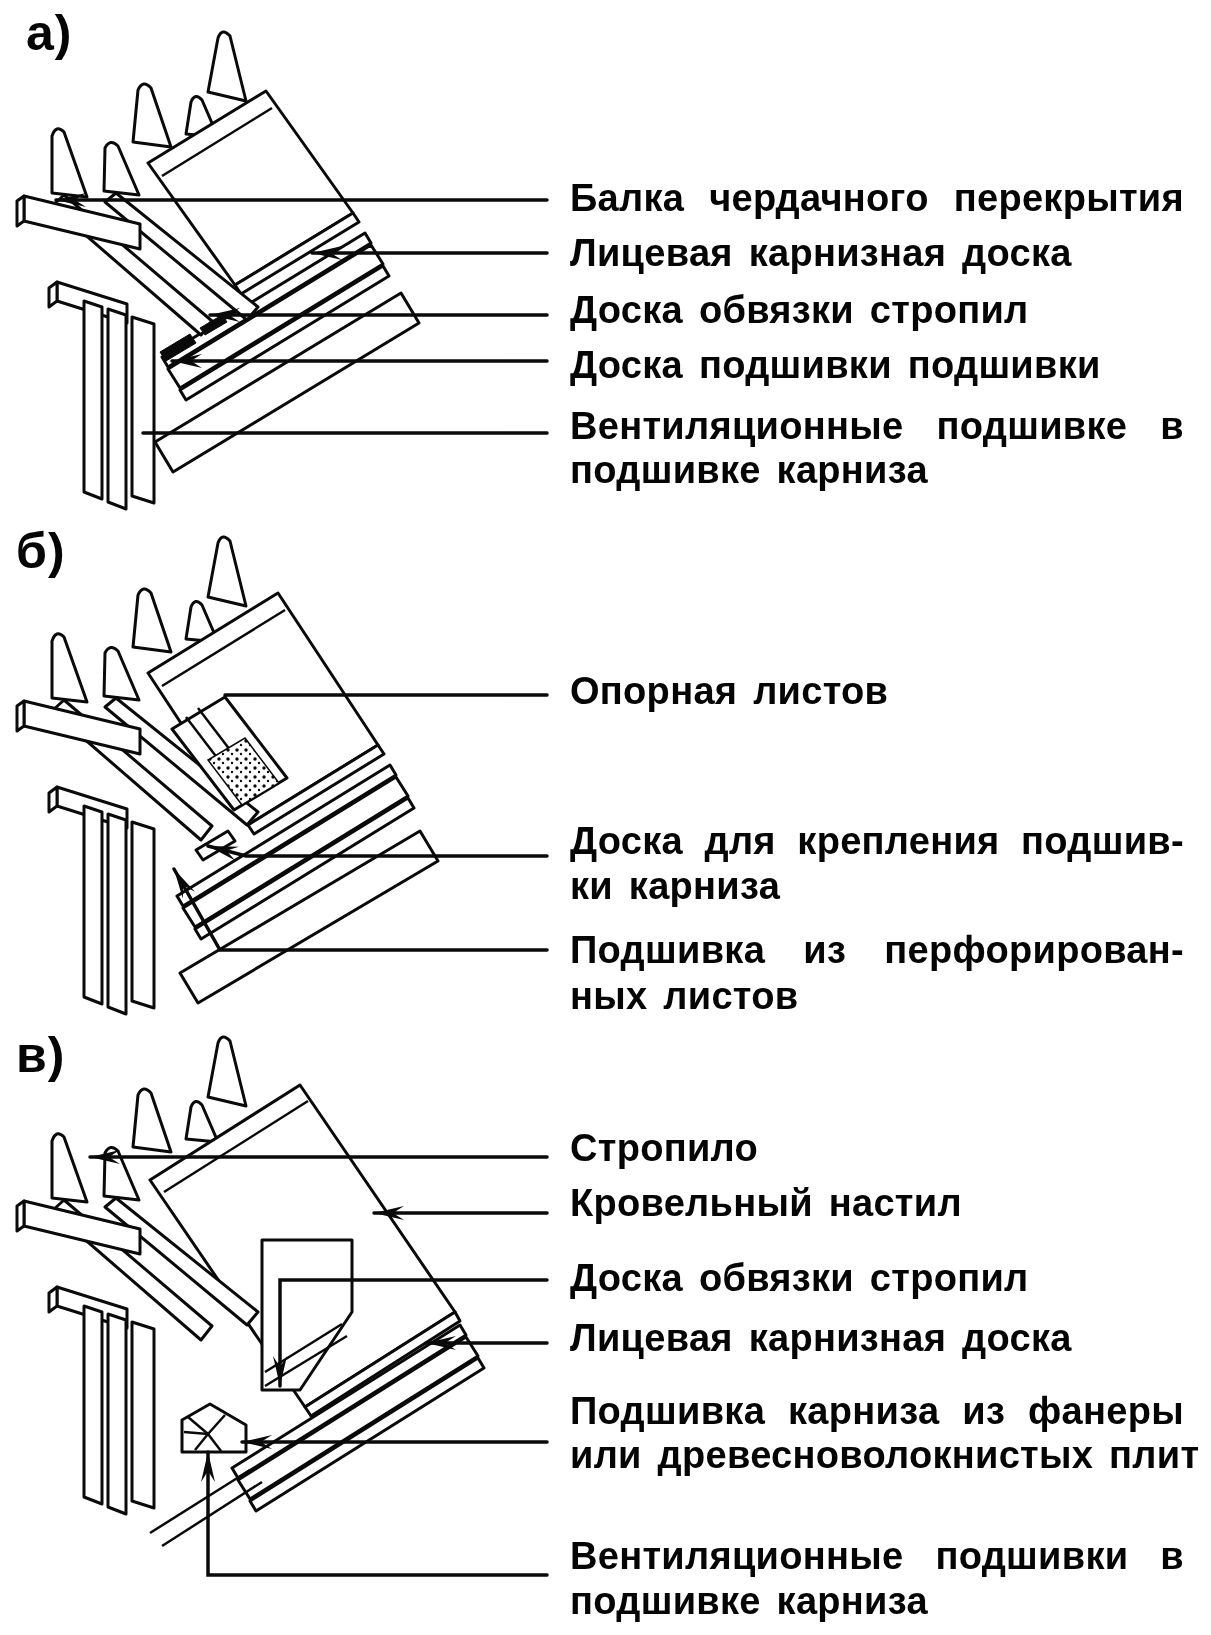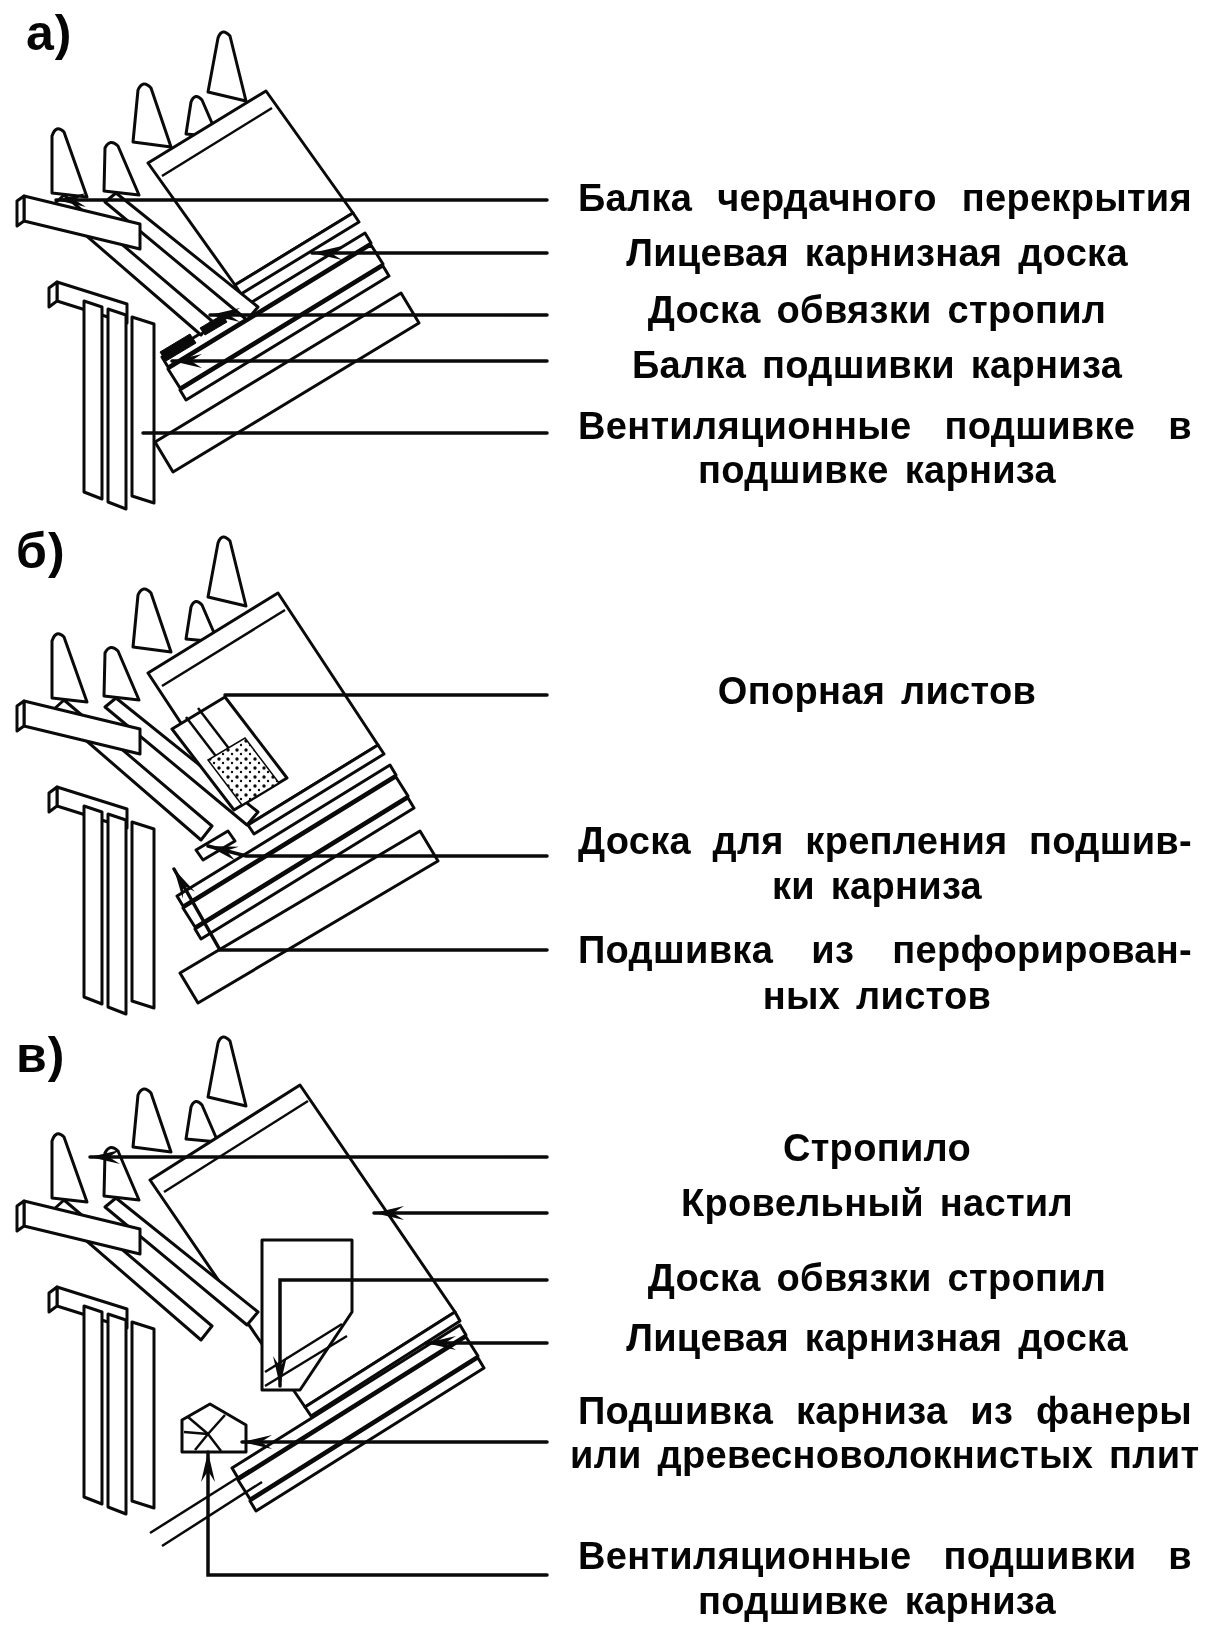--- a/index.html
+++ b/index.html
@@ -1,22 +1,22 @@
 <!DOCTYPE html>
 <html><head>
 <meta charset="utf-8">
 <style>
   html,body{margin:0;padding:0;background:#fff;}
   body{width:1211px;height:1635px;position:relative;overflow:hidden;
        font-family:"Liberation Sans",sans-serif;}
   #art{position:absolute;left:0;top:0;}
   .lbl{position:absolute;left:570px;width:614px;color:#050505;
        font:700 38px/44px "Liberation Sans",sans-serif;
-       letter-spacing:.3px;word-spacing:5px;white-space:nowrap;text-align:center;}
-  .lbl.j{white-space:normal;text-align:justify;text-align-last:justify;word-spacing:normal;margin-left:8px;}
+       letter-spacing:.3px;word-spacing:5px;white-space:nowrap;}
+  .lbl.j{white-space:normal;text-align:justify;text-align-last:justify;word-spacing:normal;}
   .sec{position:absolute;color:#050505;
        font:700 50px/1 "Liberation Sans",sans-serif;letter-spacing:1px;}
   svg *{vector-effect:none;}
   .ink{fill:#fff;stroke:#0a0a0a;stroke-width:3;stroke-linejoin:round;}
   .inkthin{fill:none;stroke:#0a0a0a;stroke-width:2.5;stroke-linejoin:round;}
   .dark{fill:#0a0a0a;stroke:#0a0a0a;stroke-width:1;}
   .lead{fill:none;stroke:#0a0a0a;stroke-width:3.5;stroke-linecap:round;}
 </style>
 </head>
 <body>
@@ -129,21 +129,21 @@
   </g>
 </svg>
 
 <div class="sec" style="left:26px;top:8px">а)</div>
 <div class="sec" style="left:16px;top:526px">б)</div>
 <div class="sec" style="left:16px;top:1030px">в)</div>
 
 <div class="lbl j" style="top:176px">Балка чердачного перекрытия</div>
 <div class="lbl" style="top:231px">Лицевая карнизная доска</div>
 <div class="lbl" style="top:288px">Доска обвязки стропил</div>
-<div class="lbl" style="top:343px">Балка подшивки карниза</div>
+<div class="lbl" style="top:343px">Доска подшивки подшивки</div>
 <div class="lbl j" style="top:404px">Вентиляционные подшивке в</div>
 <div class="lbl" style="top:448px">подшивке карниза</div>
 
 <div class="lbl" style="top:669px">Опорная листов</div>
 <div class="lbl j" style="top:819px">Доска для крепления подшив-</div>
 <div class="lbl" style="top:864px">ки карниза</div>
 <div class="lbl j" style="top:928px">Подшивка из перфорирован-</div>
 <div class="lbl" style="top:974px">ных листов</div>
 
 <div class="lbl" style="top:1126px">Стропило</div>

